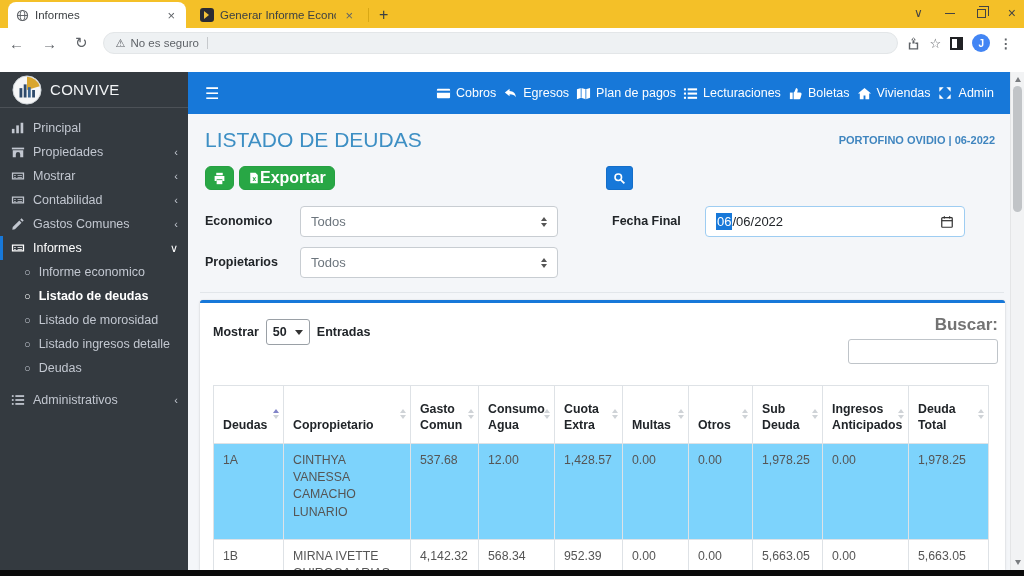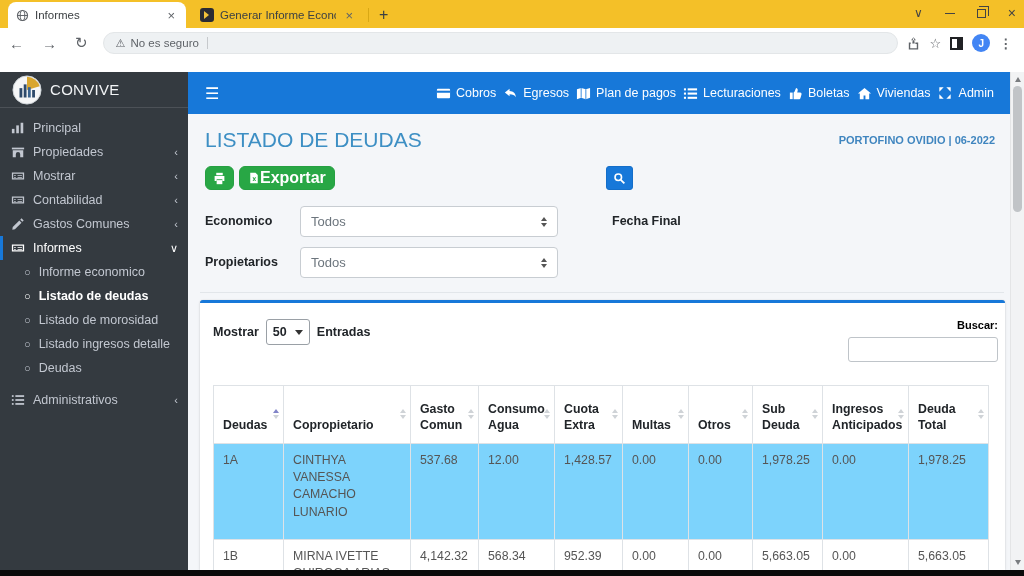--- a/index.html
+++ b/index.html
@@ -79,21 +79,21 @@
   .date-input { position:absolute; left:517px; width:260px; height:31px; background:#fff; border:1px solid #9ecdf2; border-radius:4px; display:flex; align-items:center; padding:0 10px; font-size:13px; color:#212529; }
   .date-seg-sel { background:#1778d9; color:#fff; padding:1px 1px; }
   .date-input .cal { margin-left:auto; }
   .content-hr { position:absolute; left:12px; right:6px; top:178px; border-top:1px solid #e2e6ea; }
   
   .card { position:absolute; left:12px; right:5px; top:186px; bottom:0; background:#fff; border-top:3px solid #1778d9; border-radius:3px 3px 0 0; box-shadow:0 0 1px rgba(0,0,0,.2), 0 1px 3px rgba(0,0,0,.12); overflow:hidden; }
   .mostrar-row { position:absolute; left:13px; top:16px; display:flex; align-items:center; font-size:12.5px; font-weight:bold; color:#212529; gap:7px; }
   .len-select { width:44px; height:26px; border:1px solid #9aa0a6; border-radius:3px; display:flex; align-items:center; padding:0 6px; font-weight:bold; font-size:12.5px; color:#212529; }
   .len-select .caret { margin-left:auto; width:0; height:0; border-left:4px solid transparent; border-right:4px solid transparent; border-top:5px solid #333; }
   .buscar-wrap { position:absolute; right:7px; top:12px; text-align:right; }
-  .buscar-label { font-size:11px; font-weight:bold; color:#000000; }
+  .buscar-label { font-size:17px; font-weight:bold; color:#737373; }
   .buscar-input { margin-top:4px; width:150px; height:25px; border:1px solid #bfc4c9; border-radius:3px; background:#fff; display:block; }
   table.data { position:absolute; left:13px; top:82px; border-collapse:collapse; table-layout:fixed; width:775px; font-size:12.3px; }
   table.data th, table.data td { border:1px solid #dee2e6; }
   table.data th { font-weight:bold; color:#212529; vertical-align:bottom; text-align:left; padding:8px 14px 10px 9px; position:relative; height:58px; line-height:1.25; }
   table.data td { color:#555; padding:8px 9px 18px 9px; vertical-align:top; line-height:1.4; height:47px; }
   td.num, th.num-h {}
   td.num { text-align:left; }
   tr.stripe td { background:#7dd3fc; }
   .sort { position:absolute; right:4px; top:50%; margin-top:-6px; display:flex; flex-direction:column; gap:2px; }
   .sort .s-up { width:0; height:0; border-left:3.5px solid transparent; border-right:3.5px solid transparent; border-bottom:4.5px solid #cfd3d7; }
@@ -354,20 +354,30 @@
 
     <div class="f-label f-row1" style="left:17px">Economico</div>
     <div class="sel f-row1" style="left:112px">
       <span>Todos</span>
       <span class="updown">
           <i class="tri-up"></i>
           <i class="tri-down"></i>
         </span>
     </div>
     <div class="f-label f-row1" style="left:424px">Fecha Final</div>
+    <div class="date-input f-row1">
+      <span class="date-seg-sel">06</span>
+        <span>/06/2022</span>
+      <svg class="cal" width="14" height="14" viewBox="0 0 16 16">
+          <rect x="2" y="3" width="12" height="11" rx="1" fill="none" stroke="#333" stroke-width="1.4"></rect>
+          <line x1="2" y1="6.5" x2="14" y2="6.5" stroke="#333" stroke-width="1.4"></line>
+          <line x1="5" y1="1.5" x2="5" y2="4" stroke="#333" stroke-width="1.4"></line>
+          <line x1="11" y1="1.5" x2="11" y2="4" stroke="#333" stroke-width="1.4"></line>
+        </svg>
+    </div>
 
     <div class="f-label f-row2" style="left:17px">Propietarios</div>
     <div class="sel f-row2" style="left:112px">
       <span>Todos</span>
       <span class="updown">
           <i class="tri-up"></i>
           <i class="tri-down"></i>
         </span>
     </div>
 

